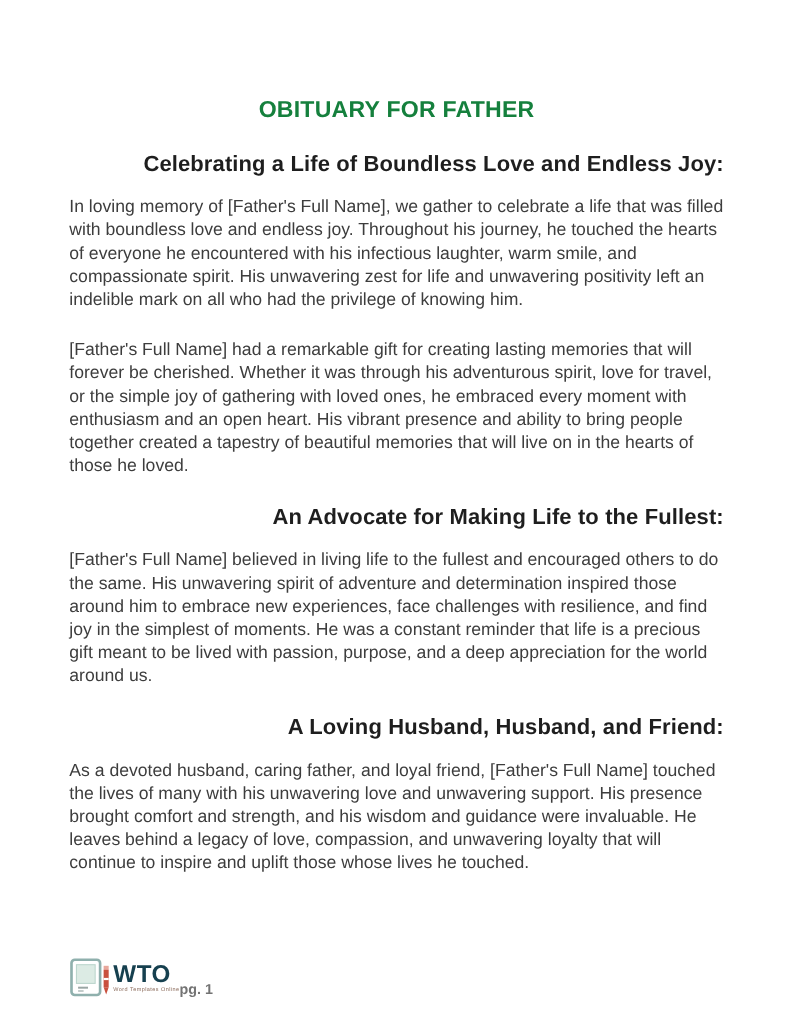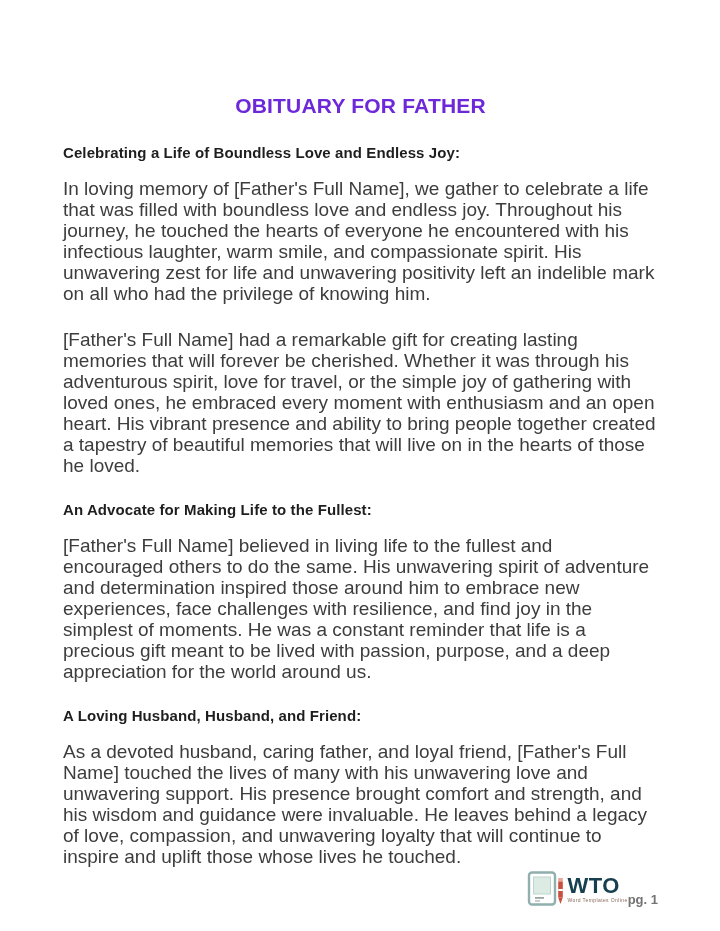--- a/index.html
+++ b/index.html
@@ -10,48 +10,49 @@
     height: 931px;
     background: #ffffff;
     font-family: "Liberation Sans", sans-serif;
     overflow: hidden;
     margin: 0 auto;
   }
   .content {
     padding: 82px 62px 0 63px;
   }
   .doc-title {
-    margin: 12px 0 26px 0;
+    margin: 6px 0 26px 0;
     text-align: center;
     font-size: 21px;
     font-weight: 700;
-    color: #6d28d9;
+    color: #15803d;
     letter-spacing: 0.2px;
   }
   .section-heading {
     margin: 25px 0 17px 0;
-    font-size: 15px;
+    font-size: 20px;
     font-weight: 700;
     color: #1e1e1e;
     letter-spacing: 0.1px;
+    text-align: right;
   }
   .section-body {
     margin: 0 0 25px 0;
-    font-size: 19px;
+    font-size: 16px;
     line-height: 21px;
     color: #3d3d3d;
     max-width: 597px;
   }
   .footer {
     position: absolute;
     left: 63px;
     right: 62px;
     bottom: 24px;
     display: flex;
-    justify-content: flex-end;
+    justify-content: flex-start;
     align-items: flex-end;
   }
   .logo {
     display: flex;
     align-items: center;
     gap: 1px;
   }
   .logo-icon { display: block; }
   .logo-text-block {
     display: flex;

